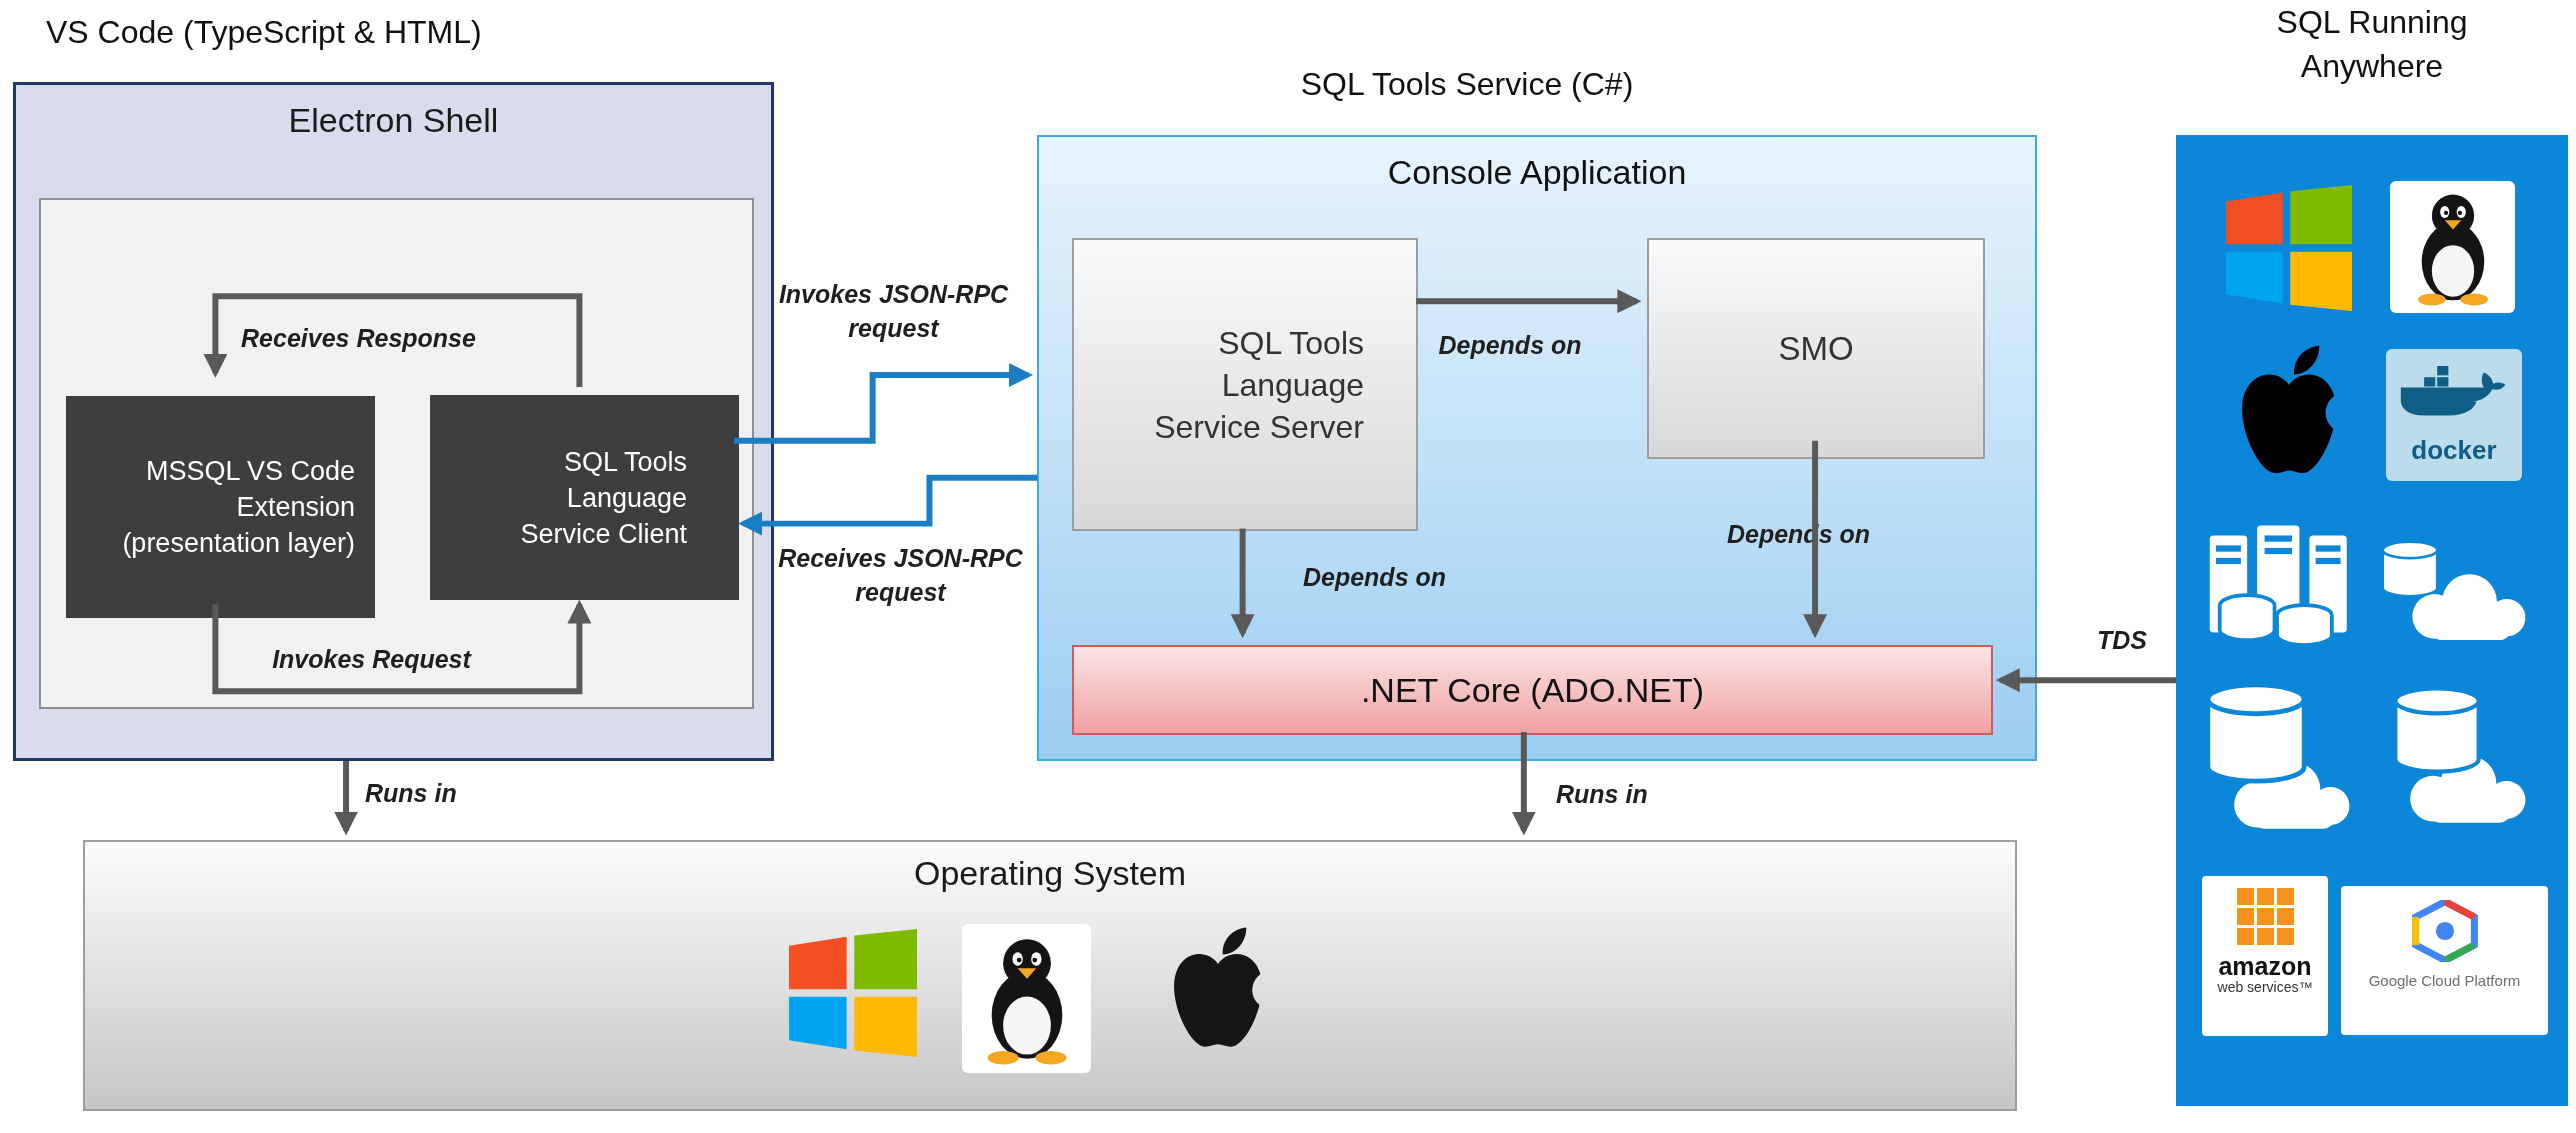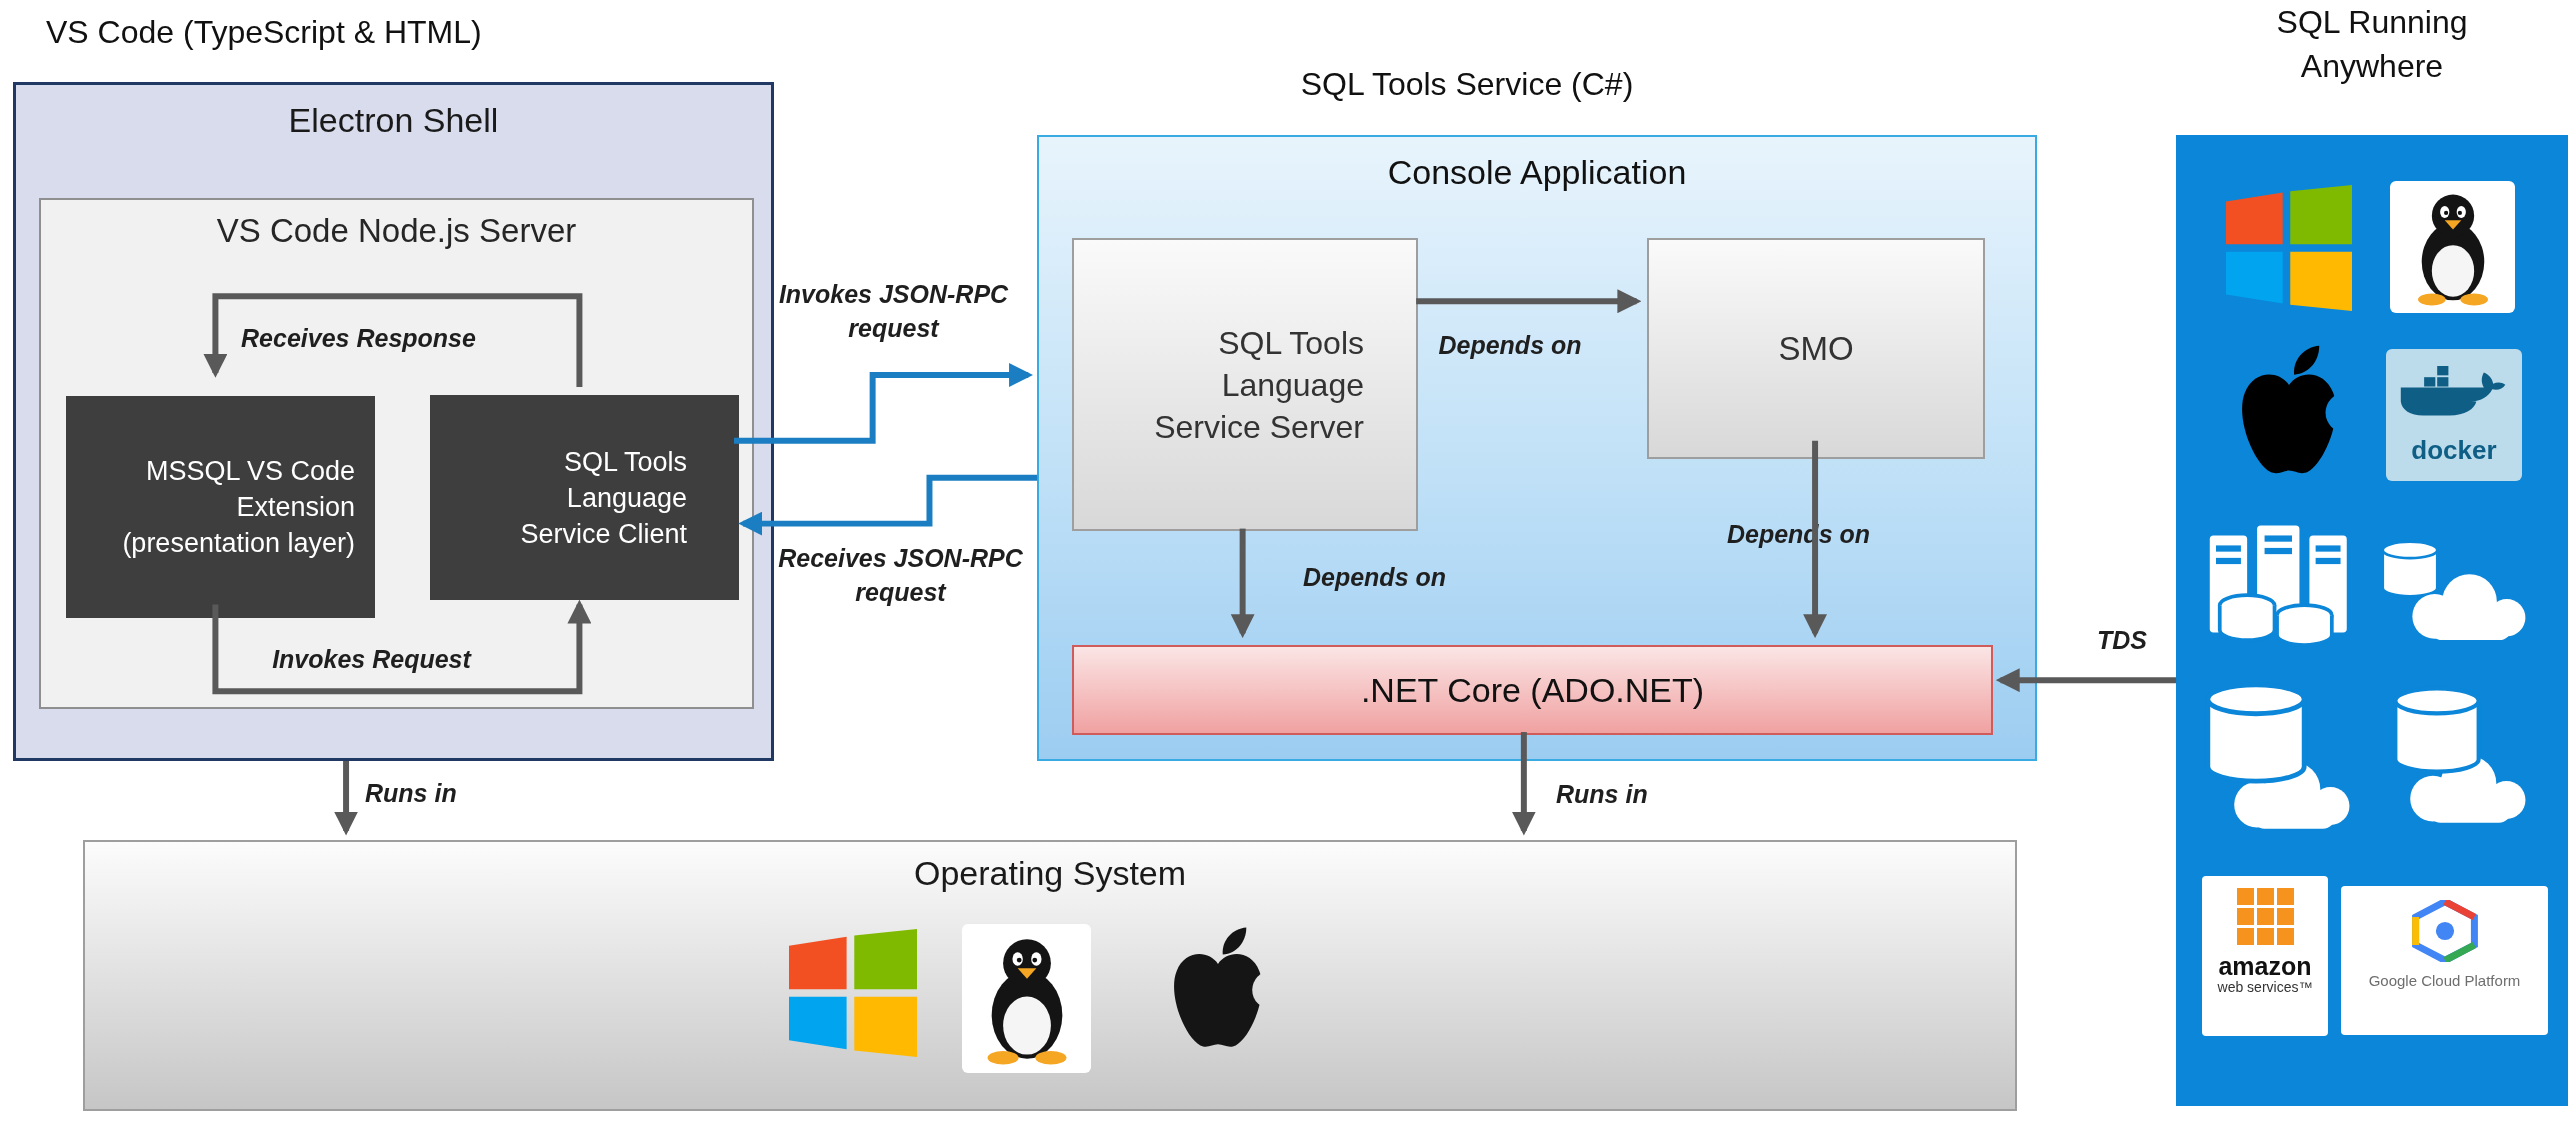--- a/index.html
+++ b/index.html
@@ -175,21 +175,20 @@
   <div class="top-title" style="left:46px;top:10px;">VS Code (TypeScript &amp; HTML)</div>
   <div class="top-title" style="left:967px;top:62px;width:1000px;text-align:center;">SQL Tools Service (C#)</div>
   <div class="top-title" style="left:2176px;top:0;width:392px;text-align:center;">
     <div>SQL Running</div>
     <div>Anywhere</div>
   </div>
 
   <div id="electron-box" class="abs">
     <div id="electron-title">Electron Shell</div>
     <div id="node-box" class="abs">
-      <div id="node-title">VS Code Node.js Server</div>
       <div id="mssql-box" class="abs dark-box center-text">MSSQL VS Code Extension (presentation layer)</div>
       <div id="client-box" class="abs dark-box center-text">SQL Tools Language Service Client</div>
       <div id="lbl-receives-response" class="lbl">Receives Response</div>
       <div id="lbl-invokes-request" class="lbl">Invokes Request</div>
     </div>
   </div>
 
   <div id="console-box" class="abs">
     <div id="console-title">Console Application</div>
     <div id="server-box" class="abs gray-box center-text">SQL Tools Language Service Server</div>

